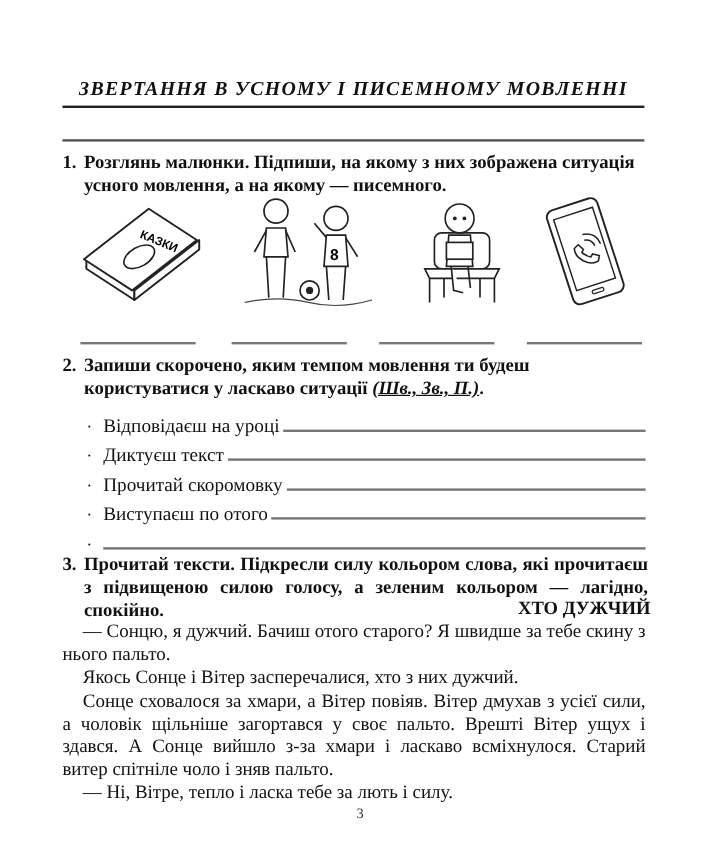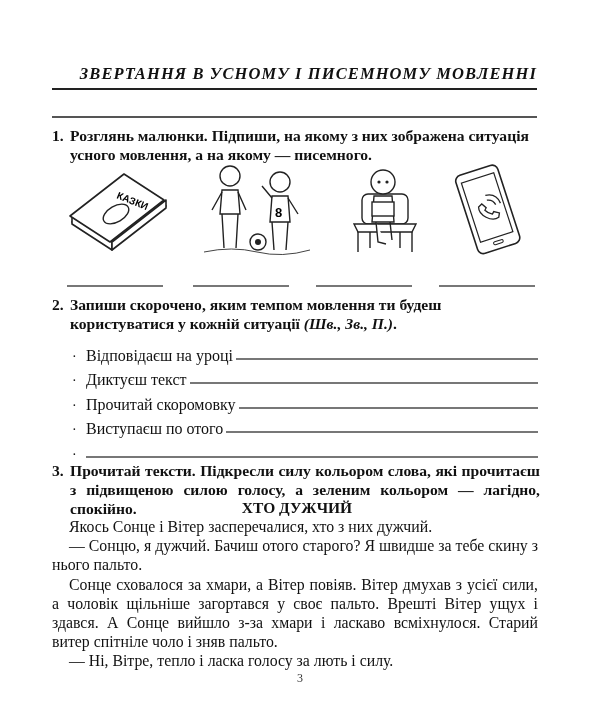--- a/index.html
+++ b/index.html
@@ -1,34 +1,34 @@
 <!DOCTYPE html>
 <html><head>
 <meta charset="utf-8">
 <style>
   html, body { margin: 0; padding: 0; background: #ffffff; }
   body { width: 600px; height: 722px; position: relative; overflow: hidden; color: #111; font-family: "Liberation Serif", serif; }
   .page { position: absolute; left: 0; top: 0; width: 600px; height: 722px; }
-  .title { position: absolute; left: 52px; width: 485px; top: 64px; text-align: right; font-style: italic; font-weight: bold; font-size: 16.5px; letter-spacing: 1.1px; }
+  .title { position: absolute; left: 52px; width: 485px; top: 64px; text-align: center; font-style: italic; font-weight: bold; font-size: 16.5px; letter-spacing: 1.1px; }
   .rule { position: absolute; left: 52px; width: 485px; height: 2px; background: #222; }
   .rule.r1 { top: 88px; }
   .rule.r2 { top: 116px; background: #555; }
   .task { position: absolute; left: 52px; width: 488px; font-weight: bold; font-size: 15.6px; line-height: 19px; }
   .task .num { position: absolute; left: 0; top: 0; }
   .task .txt { padding-left: 18px; display: block; }
-  .task .txt em { font-style: italic; }
+  .task .txt em { font-style: italic; text-decoration: underline; }
   .pics { position: absolute; top: 162px; left: 52px; width: 490px; height: 100px; }
   .pic { position: absolute; }
   .ans-line { position: absolute; top: 285px; height: 2px; background: #777; width: 96px; }
   .items { position: absolute; left: 72px; top: 340px; width: 466px; }
   .item { display: flex; align-items: flex-end; height: 24.5px; font-size: 16px; }
   .item .bullet { width: 14px; font-size: 14px; }
   .item .label { white-space: nowrap; padding-right: 3px; }
   .item .fill { flex: 1; border-bottom: 2px solid #777; margin-bottom: 5px; }
-  .story-title { position: absolute; left: 52px; width: 490px; top: 499px; text-align: center; font-weight: bold; font-size: 15.5px; }
+  .story-title { position: absolute; left: 52px; width: 490px; top: 499px; text-align: right; font-weight: bold; font-size: 15.5px; }
   .story { position: absolute; left: 52px; width: 486px; top: 517px; font-size: 15.8px; line-height: 19.2px; text-align: justify; }
   .story p { margin: 0; text-indent: 17px; }
   .pagenum { position: absolute; left: 0; width: 600px; top: 671px; text-align: center; font-size: 12px; color: #333; }
 </style>
 </head>
 <body>
 
 <div class="page">
 
   <div class="title">ЗВЕРТАННЯ В УСНОМУ І ПИСЕМНОМУ МОВЛЕННІ</div>
@@ -95,21 +95,21 @@
     </svg>
   </div>
 
   <div class="ans-line" style="left:67px;"></div>
   <div class="ans-line" style="left:193px;"></div>
   <div class="ans-line" style="left:316px;"></div>
   <div class="ans-line" style="left:439px;"></div>
 
   <div class="task" style="top:295px;">
     <span class="num">2.</span>
-    <span class="txt"><span>Запиши скорочено, яким темпом мовлення ти будеш користуватися у кожній ситуації </span><em>(Шв., Зв., П.)</em><span>.</span></span>
+    <span class="txt"><span>Запиши скорочено, яким темпом мовлення ти будеш користуватися у ласкаво ситуації </span><em>(Шв., Зв., П.)</em><span>.</span></span>
   </div>
 
   <div class="items">
     <div class="item">
       <span class="bullet">·</span>
       <span class="label">Відповідаєш на уроці</span>
       <span class="fill"></span>
     </div>
     <div class="item">
       <span class="bullet">·</span>
@@ -133,20 +133,20 @@
   </div>
 
   <div class="task" style="top:461px;">
     <span class="num">3.</span>
     <span class="txt" style="text-align:justify;">Прочитай тексти. Підкресли силу кольором слова, які прочитаєш з підвищеною силою голосу, а зеленим кольором — лагідно, спокійно.</span>
   </div>
 
   <div class="story-title">ХТО ДУЖЧИЙ</div>
 
   <div class="story">
+    <p>— Сонцю, я дужчий. Бачиш отого старого? Я швидше за тебе скину з нього пальто.</p>
     <p>Якось Сонце і Вітер засперечалися, хто з них дужчий.</p>
-    <p>— Сонцю, я дужчий. Бачиш отого старого? Я швидше за тебе скину з нього пальто.</p>
     <p>Сонце сховалося за хмари, а Вітер повіяв. Вітер дмухав з усієї сили, а чоловік щільніше загортався у своє пальто. Врешті Вітер ущух і здався. А Сонце вийшло з-за хмари і ласкаво всміхнулося. Старий витер спітніле чоло і зняв пальто.</p>
-    <p>— Ні, Вітре, тепло і ласка голосу за лють і силу.</p>
+    <p>— Ні, Вітре, тепло і ласка тебе за лють і силу.</p>
   </div>
 
   <div class="pagenum">3</div>
 </div>
 
 </body></html>

